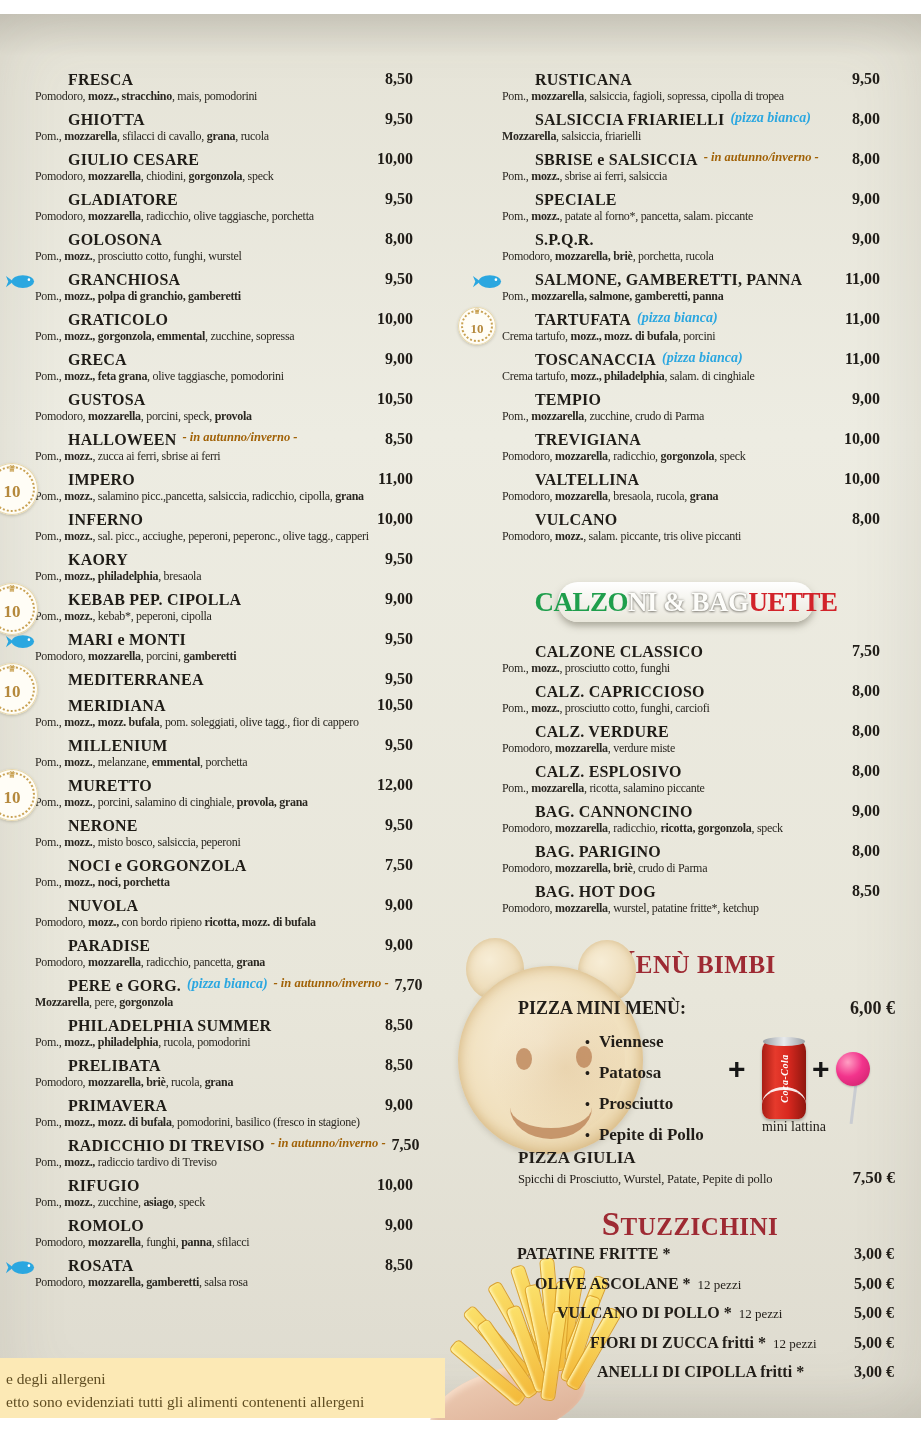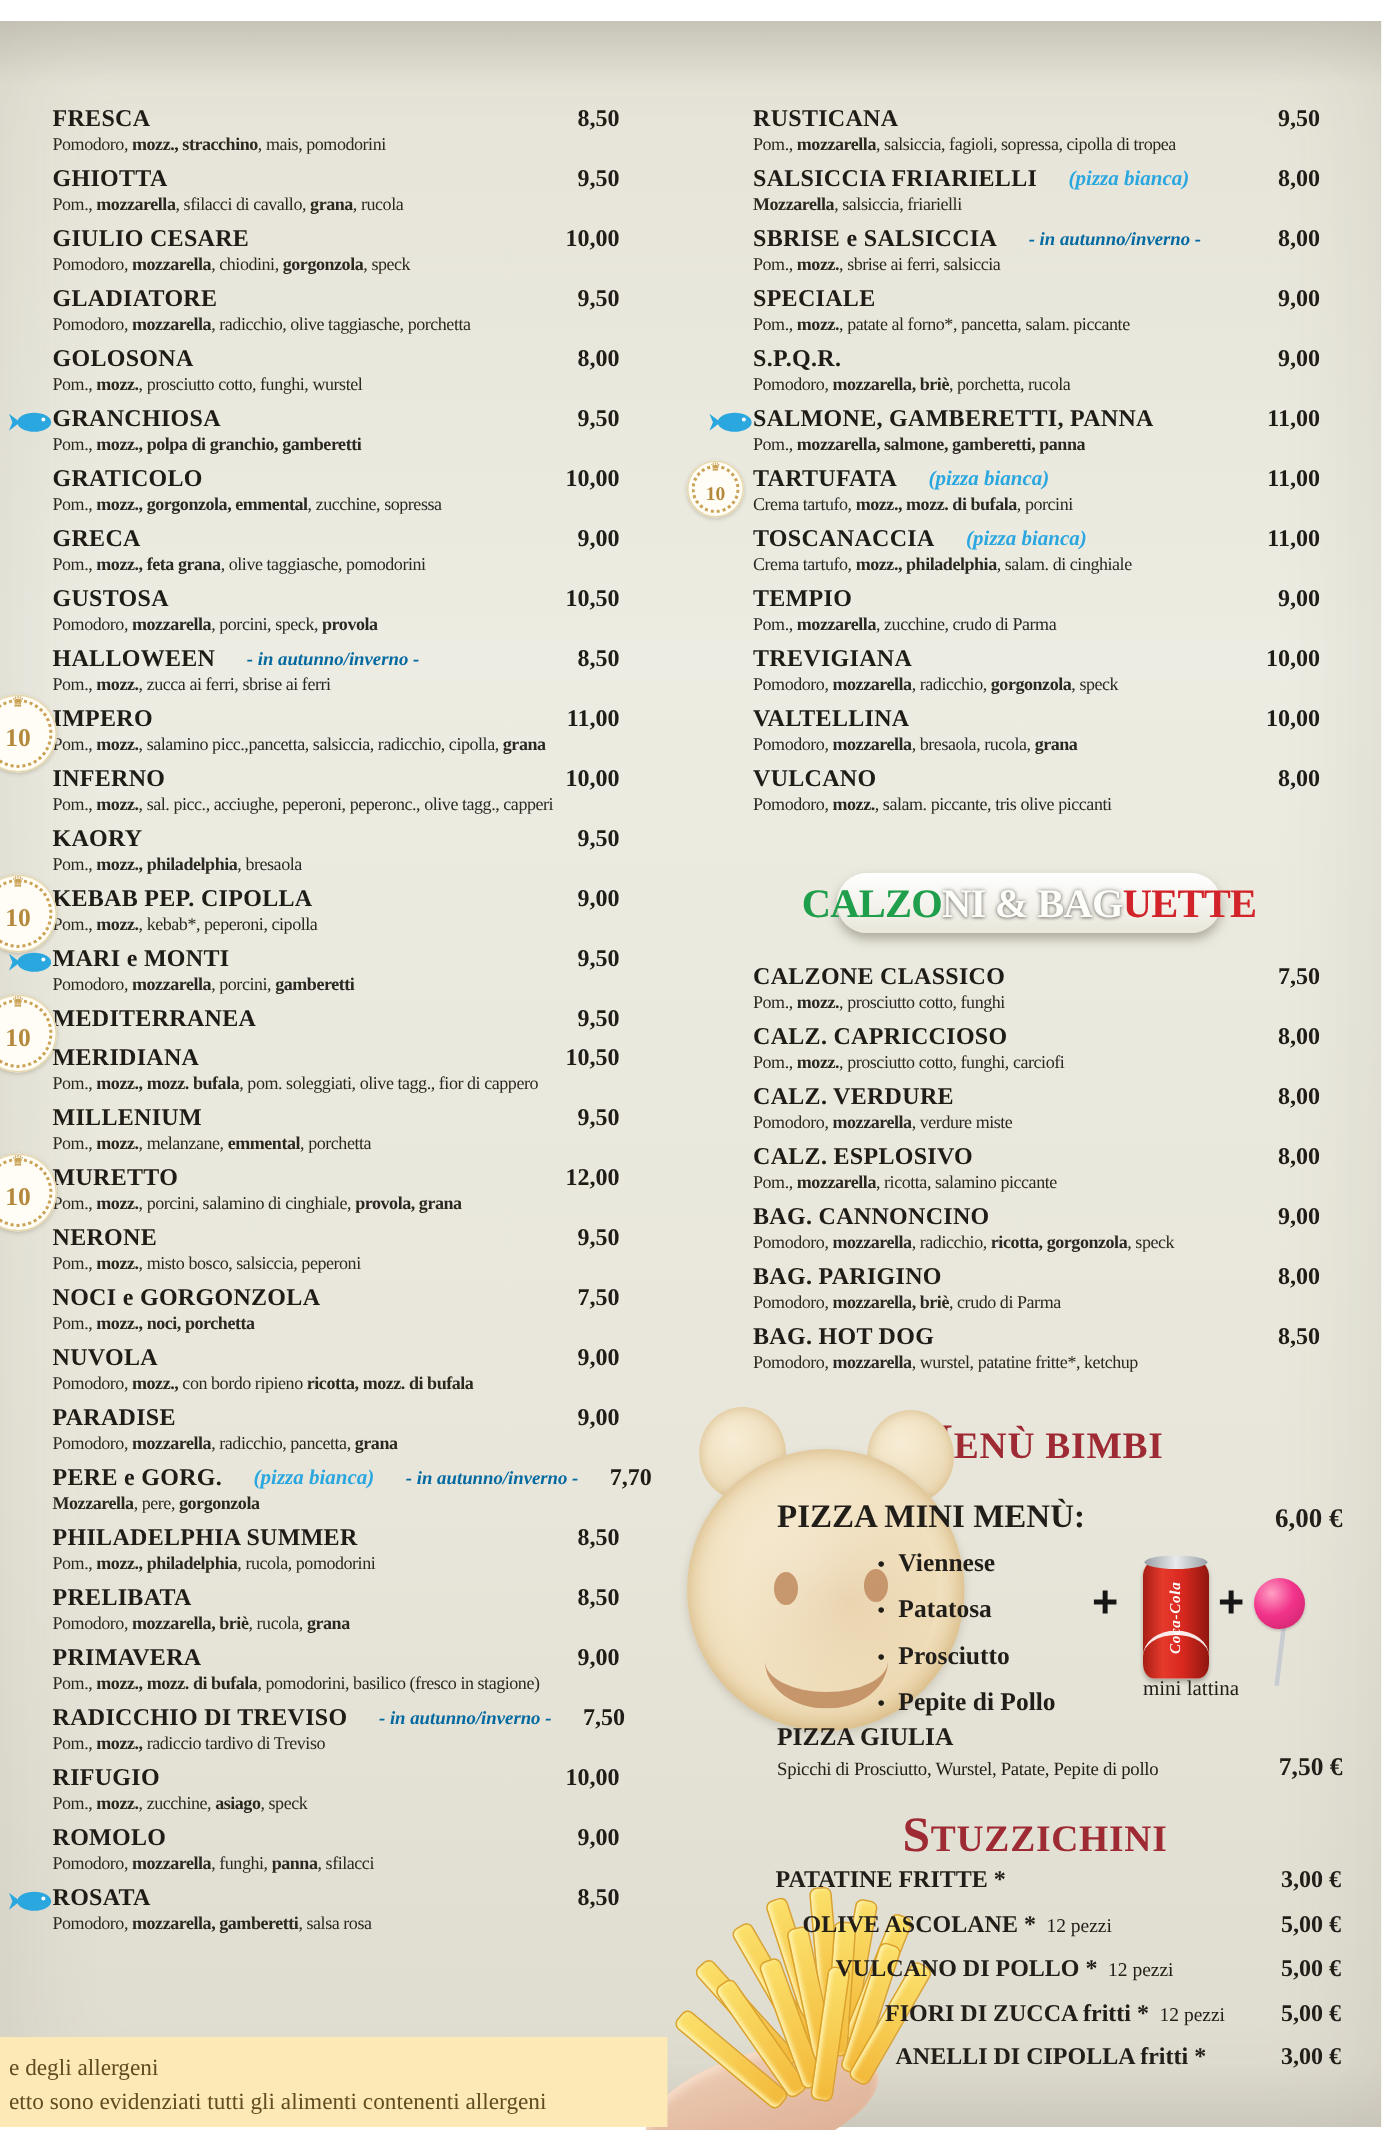--- a/index.html
+++ b/index.html
@@ -6,25 +6,25 @@
   .canvas{position:relative;width:921px;height:1433px;background:#ffffff;overflow:hidden;
           font-family:"Liberation Serif",serif;color:#211d18;}
   .paper{position:absolute;left:0;top:14px;width:921px;height:1404px;
          background:linear-gradient(180deg,#cfccc0 0,#e6e4d8 3%,#edece2 30%,#e8e6da 70%,#dfdcd0 97%,#d4d1c5);
          box-shadow:inset 0 0 70px rgba(100,95,80,.14);}
   
   .col{position:absolute;width:378px;}
   .col-left{left:35px;top:70px;}
   .col-right{left:502px;top:70px;}
   .item{position:relative;margin-bottom:7px;}
-  .l1{display:flex;align-items:center;gap:21px;}
+  .l1{display:flex;align-items:flex-start;gap:6px;margin-left:33px;}
   .iname{font-weight:bold;font-size:16px;line-height:19px;letter-spacing:.2px;color:#1f1c17;white-space:nowrap;}
   .price{margin-left:auto;font-weight:bold;font-size:16px;color:#1f1c17;white-space:nowrap;}
   .tag{font-style:italic;font-weight:bold;font-size:14px;color:#2ba7e0;white-space:nowrap;}
-  .note{font-style:italic;font-weight:bold;font-size:12.5px;color:#0369a1;white-space:nowrap;}
+  .note{font-style:italic;font-weight:bold;font-size:12.5px;color:#a16207;white-space:nowrap;}
   .desc{font-size:12px;line-height:14px;letter-spacing:-.3px;color:#2b2822;white-space:nowrap;}
   .desc b{font-weight:bold;}
   
   .fish{position:absolute;left:-30px;top:3px;}
   .badge10{position:absolute;display:flex;align-items:center;justify-content:center;
            background:#fffdf6;border-radius:50%;box-shadow:inset 0 0 0 1px #e6d7ac,0 1px 3px rgba(80,70,40,.25);}
   .badge10::before{content:"";position:absolute;inset:3px;border-radius:50%;border:2px dotted #c9a254;}
   .badge10 .crown{position:absolute;top:1px;font-family:"DejaVu Sans",sans-serif;color:#c9a254;line-height:1;}
   .badge10 .b10{font-weight:bold;color:#b5893c;margin-top:5px;font-family:"Liberation Serif",serif;}
   .col-left .badge10{left:-49px;top:-7px;width:52px;height:52px;}
@@ -38,21 +38,21 @@
       font-weight:bold;font-size:27px;letter-spacing:-.5px;white-space:nowrap;}
   .cz-green{color:#1f9e4c;} .cz-white{color:#fdfdfa;text-shadow:0 0 3px #8f8d85,0 1px 2px #8f8d85;} .cz-red{color:#d2232a;}
   
   .sec-title{position:absolute;width:300px;text-align:center;color:#9e2a33;font-weight:bold;
              font-size:25px;letter-spacing:.5px;}
   .sec-title::first-letter{font-size:33px;}
   .bimbi-title{left:540px;top:944px;}
   .stz-title{left:540px;top:1206px;}
   
   .mini-row{position:absolute;left:518px;top:998px;width:377px;display:flex;align-items:baseline;z-index:2;}
-  .mini-label{font-weight:bold;font-size:22px;}
+  .mini-label{font-weight:bold;font-size:18px;}
   .mini-price{margin-left:auto;font-weight:bold;font-size:18px;}
   .bimbi-options{position:absolute;left:585px;top:1032px;z-index:2;}
   .bimbi-opt{display:flex;align-items:baseline;gap:9px;height:31px;font-weight:bold;font-size:17px;}
   .bimbi-opt .dot{font-size:14px;}
   .giulia{position:absolute;left:518px;top:1148px;width:377px;z-index:2;}
   .giulia .g-name{font-weight:bold;font-size:17px;line-height:20px;}
   .giulia .g-line2{display:flex;align-items:baseline;}
   .giulia .g-desc{font-size:12.5px;letter-spacing:-.2px;white-space:nowrap;}
   .giulia .g-price{margin-left:auto;font-weight:bold;font-size:17px;}
   

